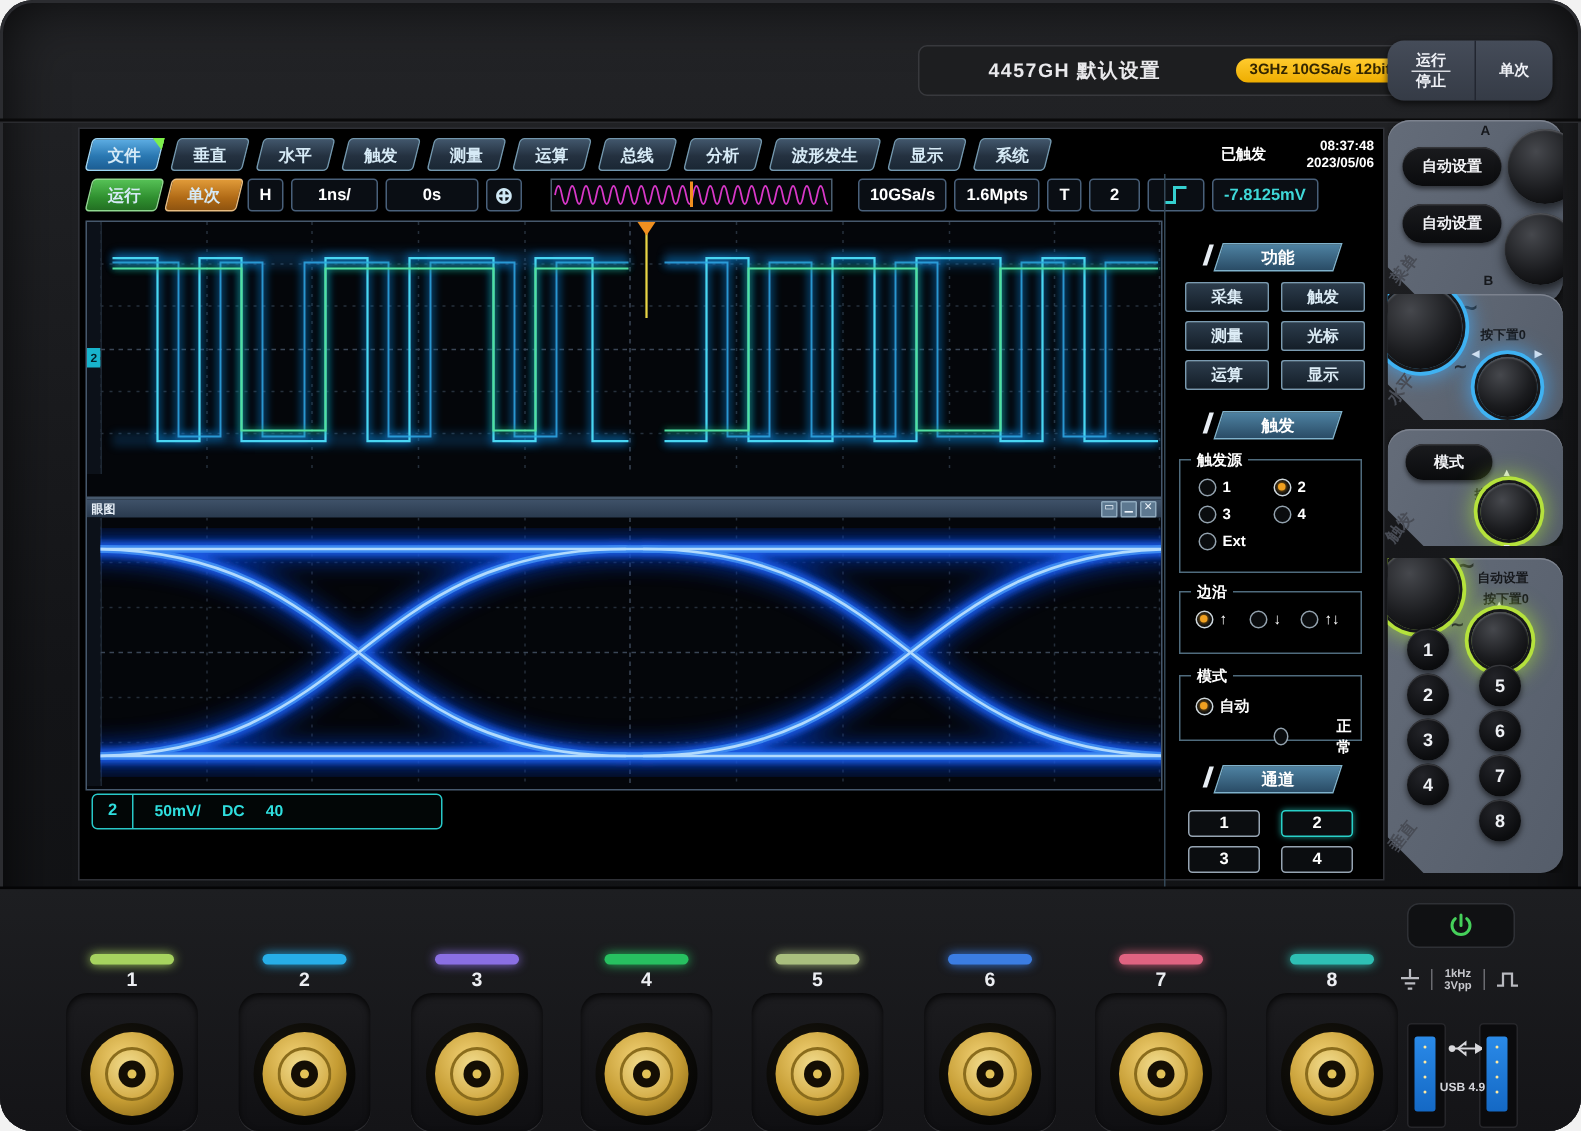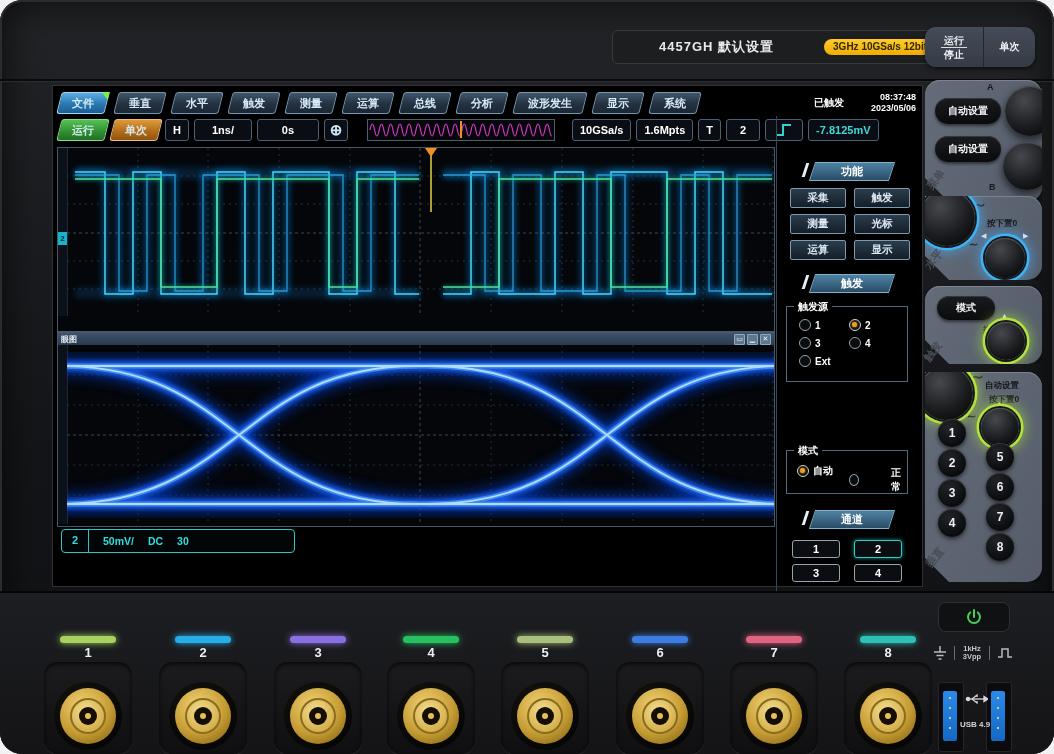--- a/index.html
+++ b/index.html
@@ -338,21 +338,21 @@
                 <use href="#eye"></use>
               </g>
         </svg>
       </div>
     </div>
 
     <div class="abs chbadge">
       <span class="n">2</span>
       <span class="v">50mV/</span>
       <span class="v">DC</span>
-      <span class="v">30</span>
+      <span class="v">40</span>
     </div>
 
     <div class="abs" style="left:725px;top:30px;width:142px;height:560px;">
       <div class="hdr-tick" style="left:26px;top:47px;"></div>
       <div class="sb-header" style="left:34px;top:46px;">
             <span>功能</span>
           </div>
       <div class="sb-btn" style="left:12px;top:72px;">采集</div>
       <div class="sb-btn" style="left:76px;top:72px;">触发</div>
       <div class="sb-btn" style="left:12px;top:98px;">测量</div>
@@ -382,28 +382,43 @@
         <div class="radio-row" style="left:62px;top:30px;">
               <span class="rd"></span>
               <span class="rlab">4</span>
             </div>
         <div class="radio-row" style="left:12px;top:48px;">
               <span class="rd"></span>
               <span class="rlab">Ext</span>
             </div>
       </div>
 
+      <div class="fieldset" style="left:8px;top:278px;width:120px;height:40px;">
+        <span class="fs-label">边沿</span>
+        <div class="radio-row" style="left:10px;top:12px;">
+              <span class="rd sel"></span>
+              <span class="rlab">↑</span>
+            </div>
+        <div class="radio-row" style="left:46px;top:12px;">
+              <span class="rd"></span>
+              <span class="rlab">↓</span>
+            </div>
+        <div class="radio-row" style="left:80px;top:12px;">
+              <span class="rd"></span>
+              <span class="rlab">↑↓</span>
+            </div>
+      </div>
 
       <div class="fieldset" style="left:8px;top:334px;width:120px;height:42px;">
         <span class="fs-label">模式</span>
         <div class="radio-row" style="left:10px;top:13px;">
               <span class="rd sel"></span>
               <span class="rlab">自动</span>
             </div>
-        <div class="radio-row" style="left:62px;top:15px;gap:32px;">
+        <div class="radio-row" style="left:62px;top:26px;gap:32px;">
               <span class="rd"></span>
               <span class="rlab">正常</span>
             </div>
       </div>
 
       <div class="hdr-tick" style="left:26px;top:395px;"></div>
       <div class="sb-header" style="left:34px;top:394px;">
             <span>通道</span>
           </div>
       <div class="ch-btn" style="left:14px;top:424px;">1</div>

